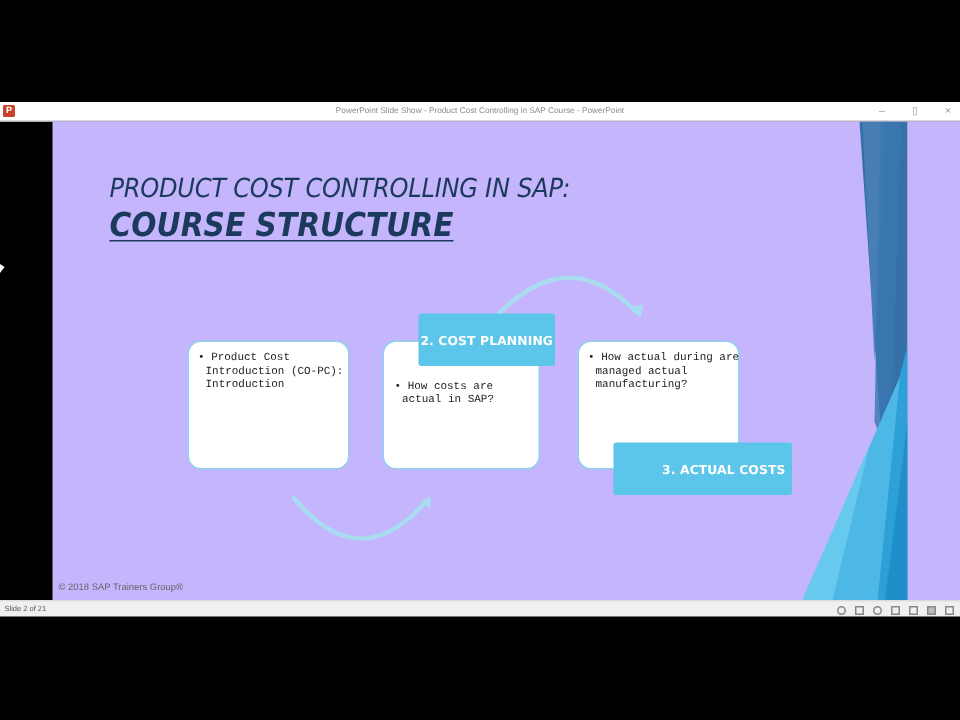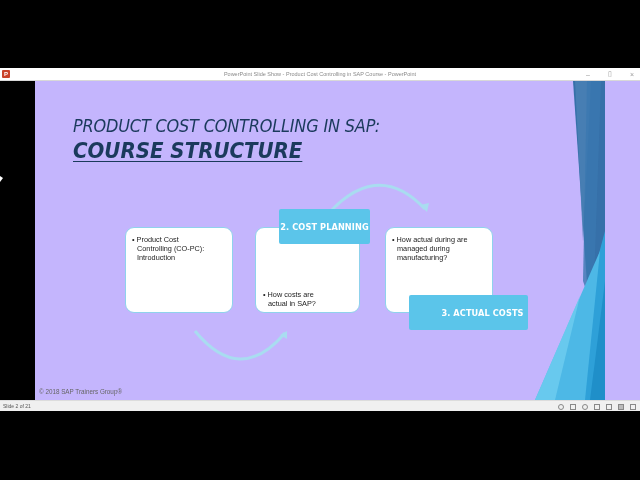--- a/index.html
+++ b/index.html
@@ -38,21 +38,21 @@
       text-decoration:underline; text-decoration-thickness:1px; text-underline-offset:3px;
       font-family: "DejaVu Sans", sans-serif;
       transform: scaleX(0.9); transform-origin:left top; white-space:nowrap;
     }
     .card {
       position:absolute; background:#fff; border:1.3px solid #8fd2ec; border-radius:9px;
       box-sizing:border-box;
     }
     .card-text {
       position:absolute; font-size:7.3px; color:#222; line-height:9px;
-      font-family: Liberation Sans, sans-serif;
+      font-family: Liberation Mono, monospace;
     }
     .label {
       position:absolute; background:#5bc5ea; color:#fff; border-radius:2px;
       font-size:8.2px; font-weight:bold; display:flex; align-items:center; justify-content:center;
       font-family: "DejaVu Sans", sans-serif; letter-spacing:0.1px;
     }
     .footer-copy {
       position:absolute; left:4px; top:307px; font-size:6.3px; color:#666;
     }
     .statusbar {
@@ -99,35 +99,35 @@
     <path d="M 160 250 Q 205 305 250 252" stroke="#a9dcf0" stroke-width="3" fill="none"></path>
     <polygon points="245,254 252,250 252,258" fill="#a9dcf0"></polygon>
   </svg>
 
   <div class="t1">PRODUCT COST CONTROLLING IN SAP:</div>
   <div class="t2">COURSE STRUCTURE</div>
 
   <div class="card" style="left:90px; top:146px; width:108px; height:86px;"></div>
   <div class="card-text" style="left:97px; top:154px;">
     <div>• Product Cost</div>
-    <div style="padding-left:5px">  Controlling (CO-PC):</div>
+    <div style="padding-left:5px">  Introduction (CO-PC):</div>
     <div style="padding-left:5px">  Introduction</div>
   </div>
 
   <div class="card" style="left:220px; top:146px; width:105px; height:86px;"></div>
-  <div class="card-text" style="left:228px; top:173px;margin-top:36px;">
+  <div class="card-text" style="left:228px; top:173px;">
     <div>• How costs are</div>
     <div style="padding-left:5px">  actual in SAP?</div>
   </div>
   <div class="label" style="left:244px; top:128px; width:91px; height:35px;">2. COST PLANNING</div>
 
   <div class="card" style="left:350px; top:146px; width:108px; height:86px;"></div>
   <div class="card-text" style="left:357px; top:154px;">
     <div>• How actual during are</div>
-    <div style="padding-left:5px">  managed during</div>
+    <div style="padding-left:5px">  managed actual</div>
     <div style="padding-left:5px">  manufacturing?</div>
   </div>
   <div class="label" style="left:374px; top:214px; width:91px; height:35px;padding-left:28px;">3. ACTUAL COSTS</div>
 
   <div class="footer-copy">© 2018 SAP Trainers Group®</div>
 </div>
 
 <div class="statusbar">
   <div class="status-left">Slide 2 of 21</div>
   <div class="status-icons">

